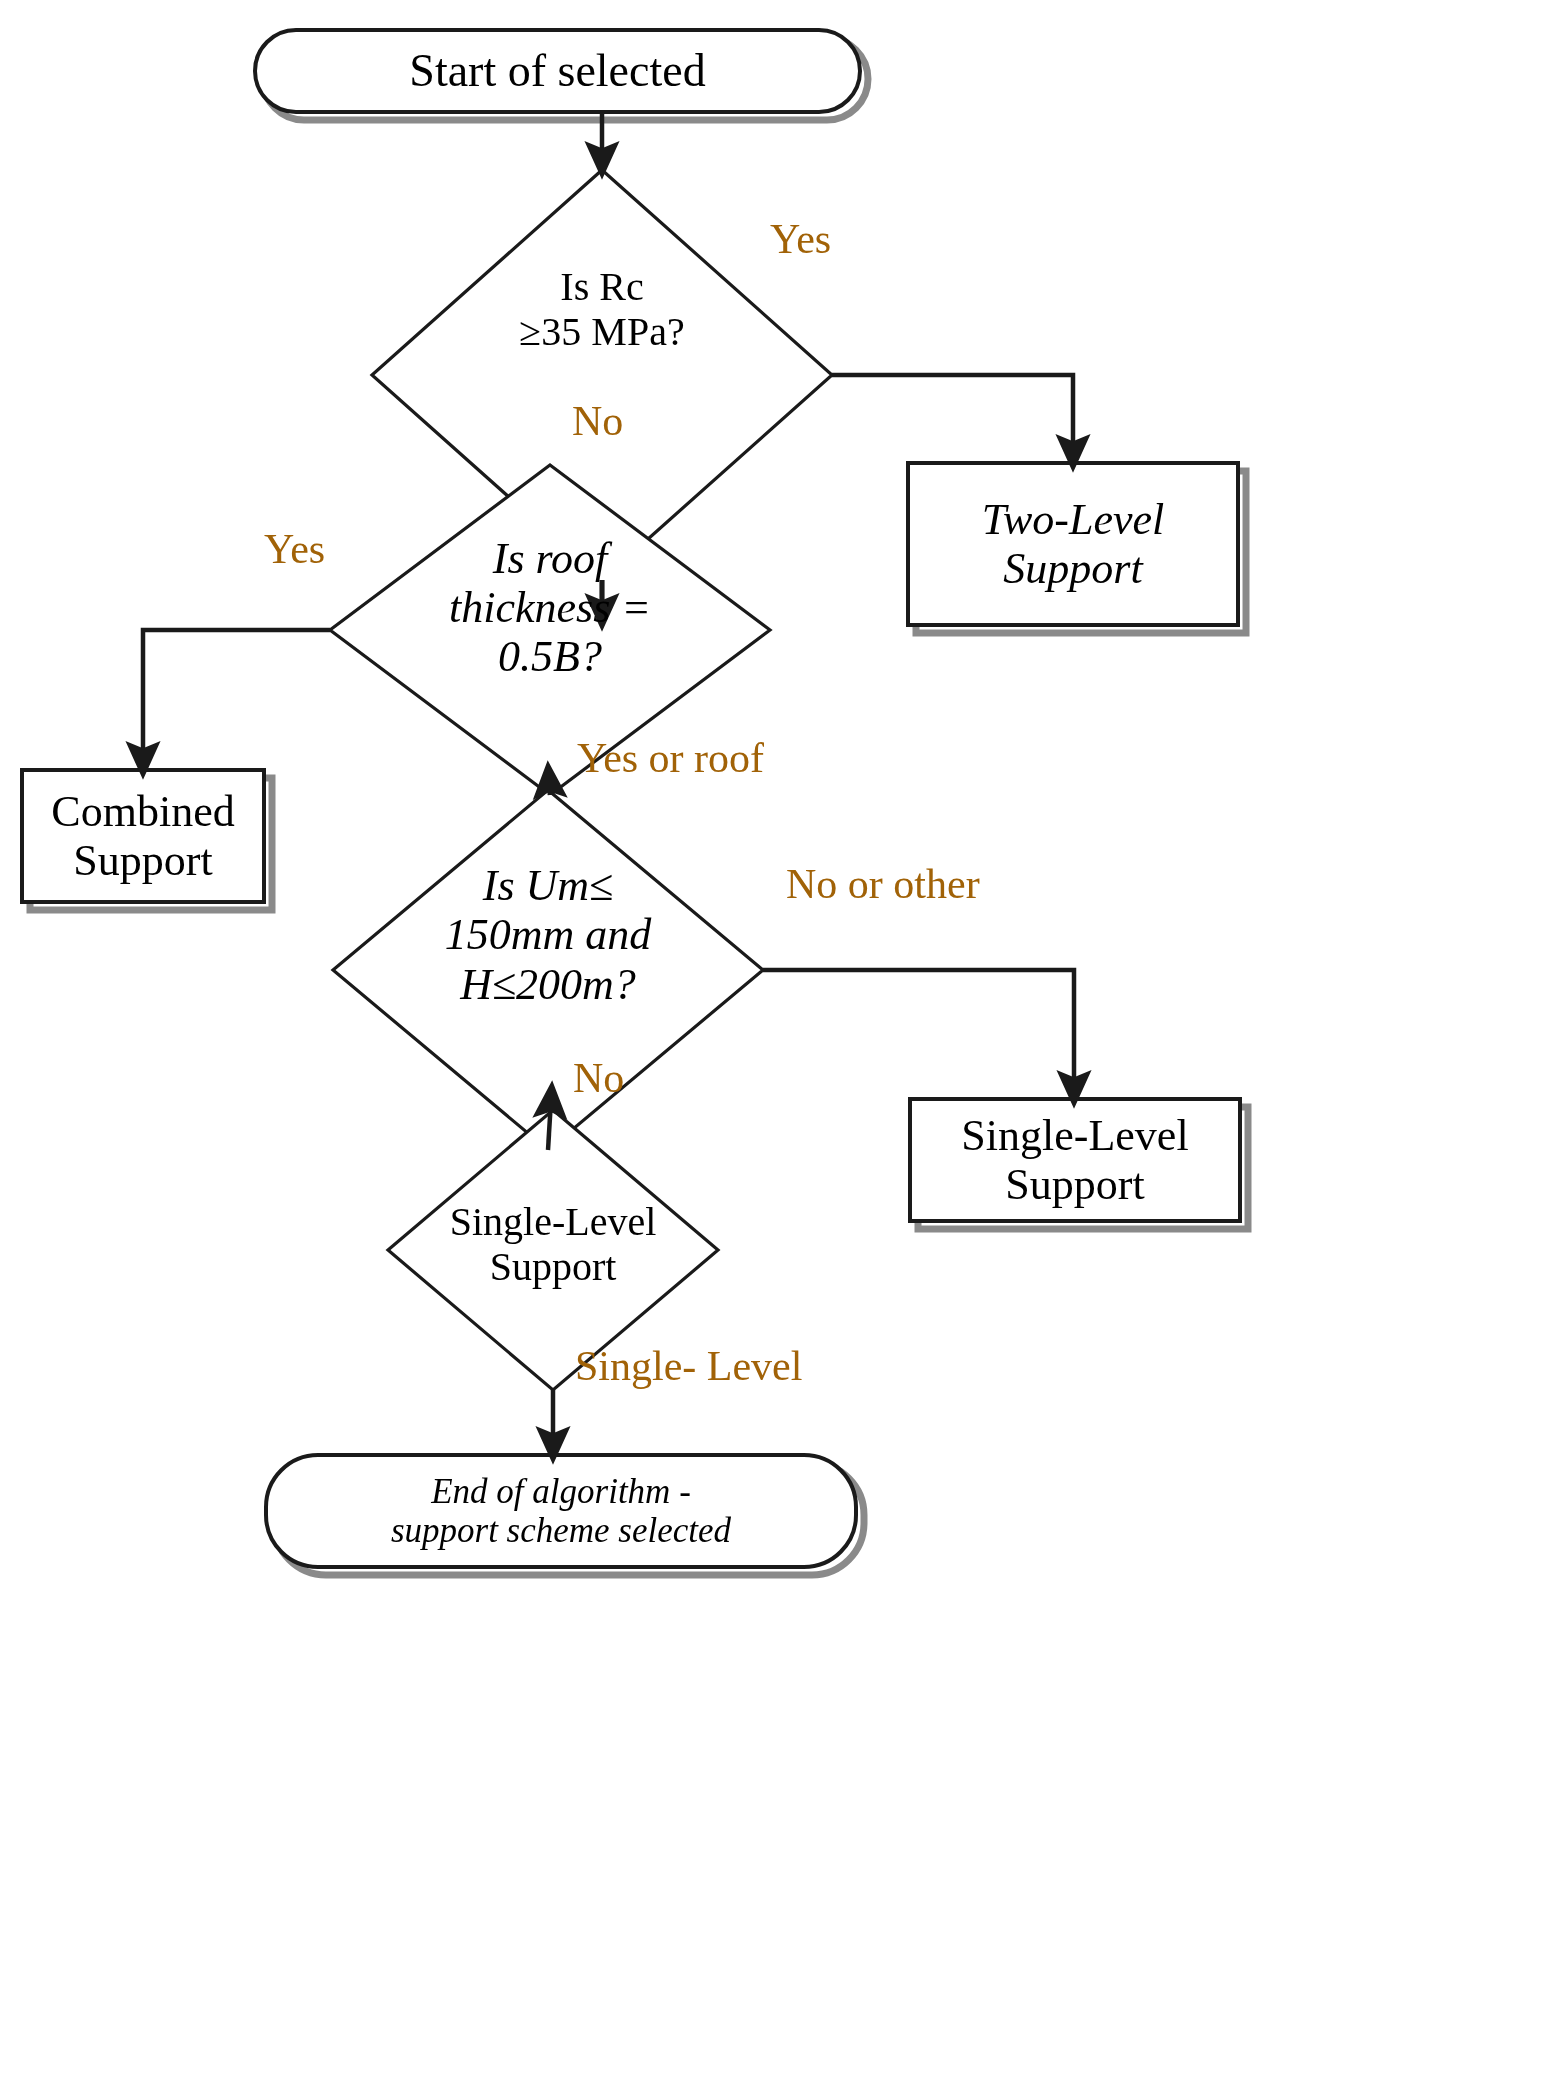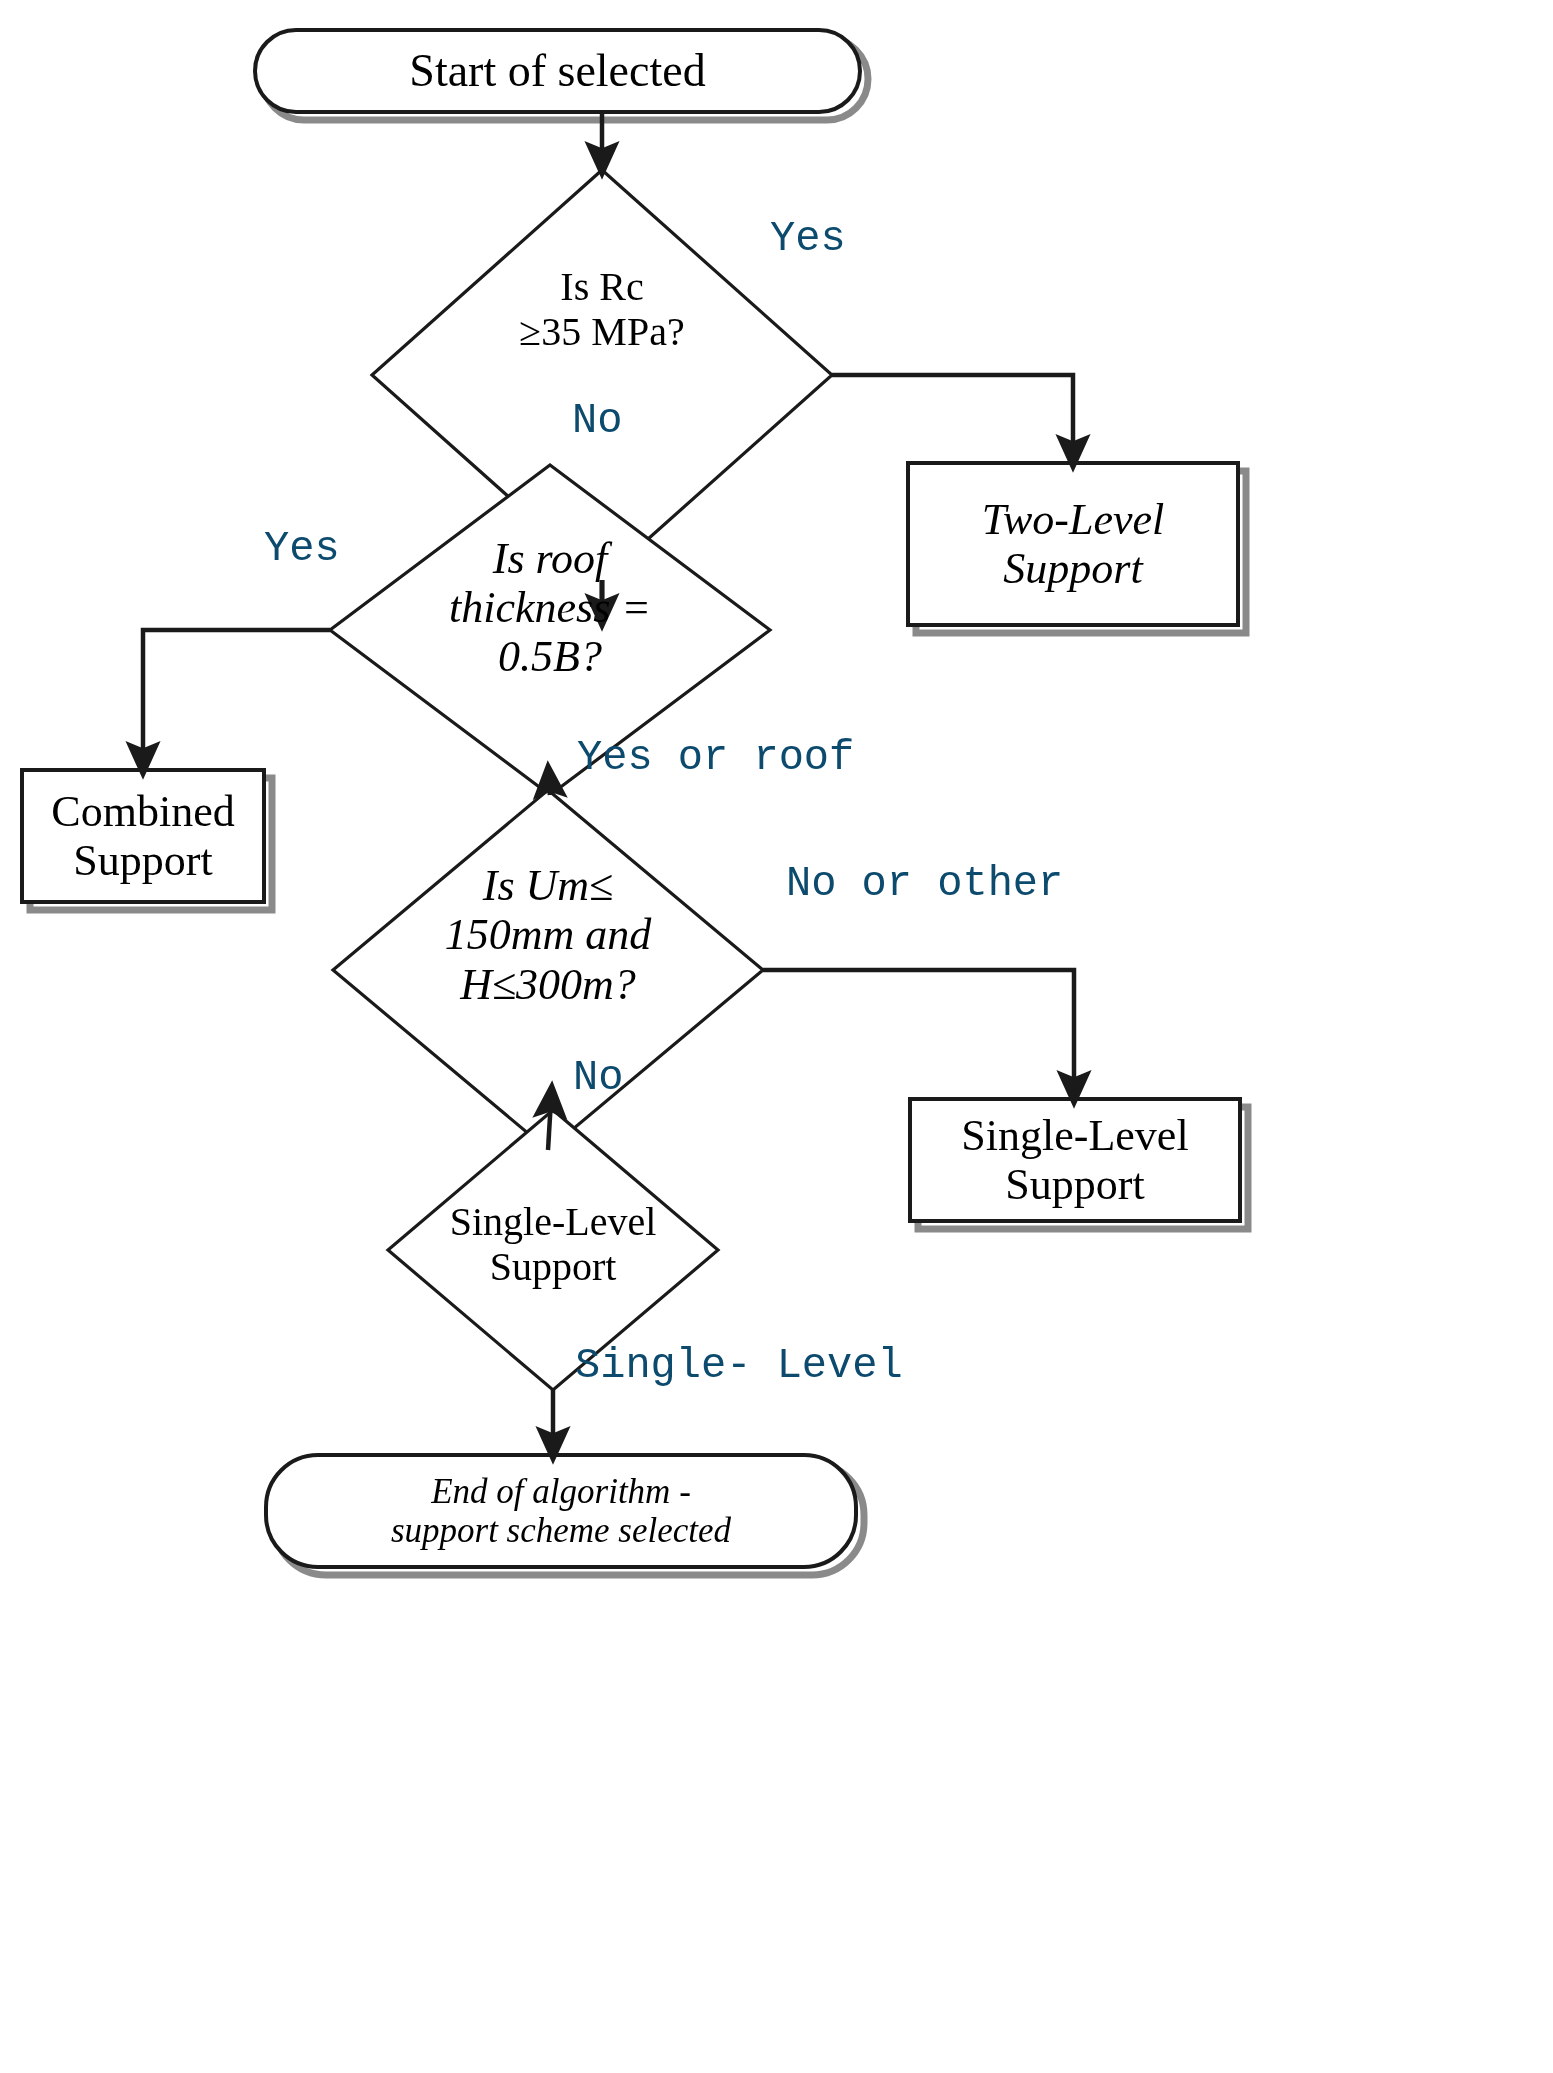--- a/index.html
+++ b/index.html
@@ -30,24 +30,23 @@
     align-items: center;
     justify-content: center;
     text-align: center;
     color: #000000;
     line-height: 1.12;
     white-space: pre-line;
     pointer-events: none;
   }
   .edge-label {
     position: absolute;
-    color: #0c4a6e;
+    color: #a16207;
     white-space: nowrap;
     line-height: 1;
-    font-family: Liberation Mono, monospace;
   }
   .terminal-text { font-size: 46px; font-weight: 400; }
   .terminal-text-italic { font-size: 35px; font-style: italic; font-weight: 400; }
   .decision-text { font-size: 44px; font-style: italic; font-weight: 400; }
   .decision-text-upright { font-size: 40px; font-weight: 400; }
   .process-text { font-size: 44px; font-weight: 400; }
   .edge-text { font-size: 42px; font-weight: 400; }
 </style>
 </head>
 <body>
@@ -145,21 +144,21 @@
 
   <div class="node-label decision-text" style="left:365px; top:520px; width:370px; height:175px;">Is roof
 thickness =
 0.5B?</div>
 
   <div class="node-label process-text" style="left:22px; top:770px; width:242px; height:132px;">Combined
 Support</div>
 
   <div class="node-label decision-text" style="left:363px; top:845px; width:370px; height:180px;">Is Um≤
 150mm and
-H≤300m?</div>
+H≤200m?</div>
 
   <div class="node-label process-text" style="left:910px; top:1099px; width:330px; height:122px;">Single-Level
 Support</div>
 
   <div class="node-label decision-text-upright" style="left:403px; top:1175px; width:300px; height:140px;">Single-Level
 Support</div>
 
   <div class="node-label terminal-text-italic" style="left:266px; top:1455px; width:590px; height:112px;">End of algorithm -
 support scheme selected</div>
 

